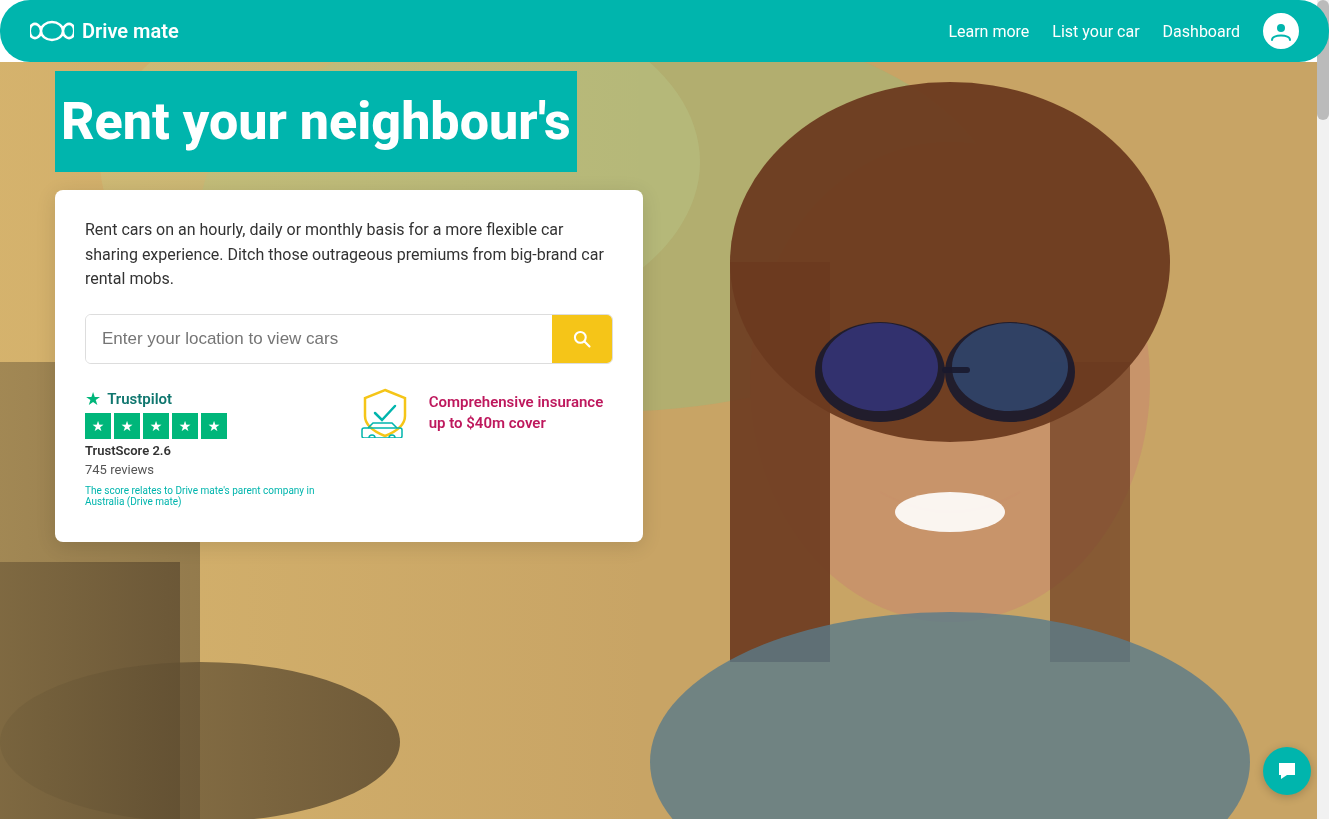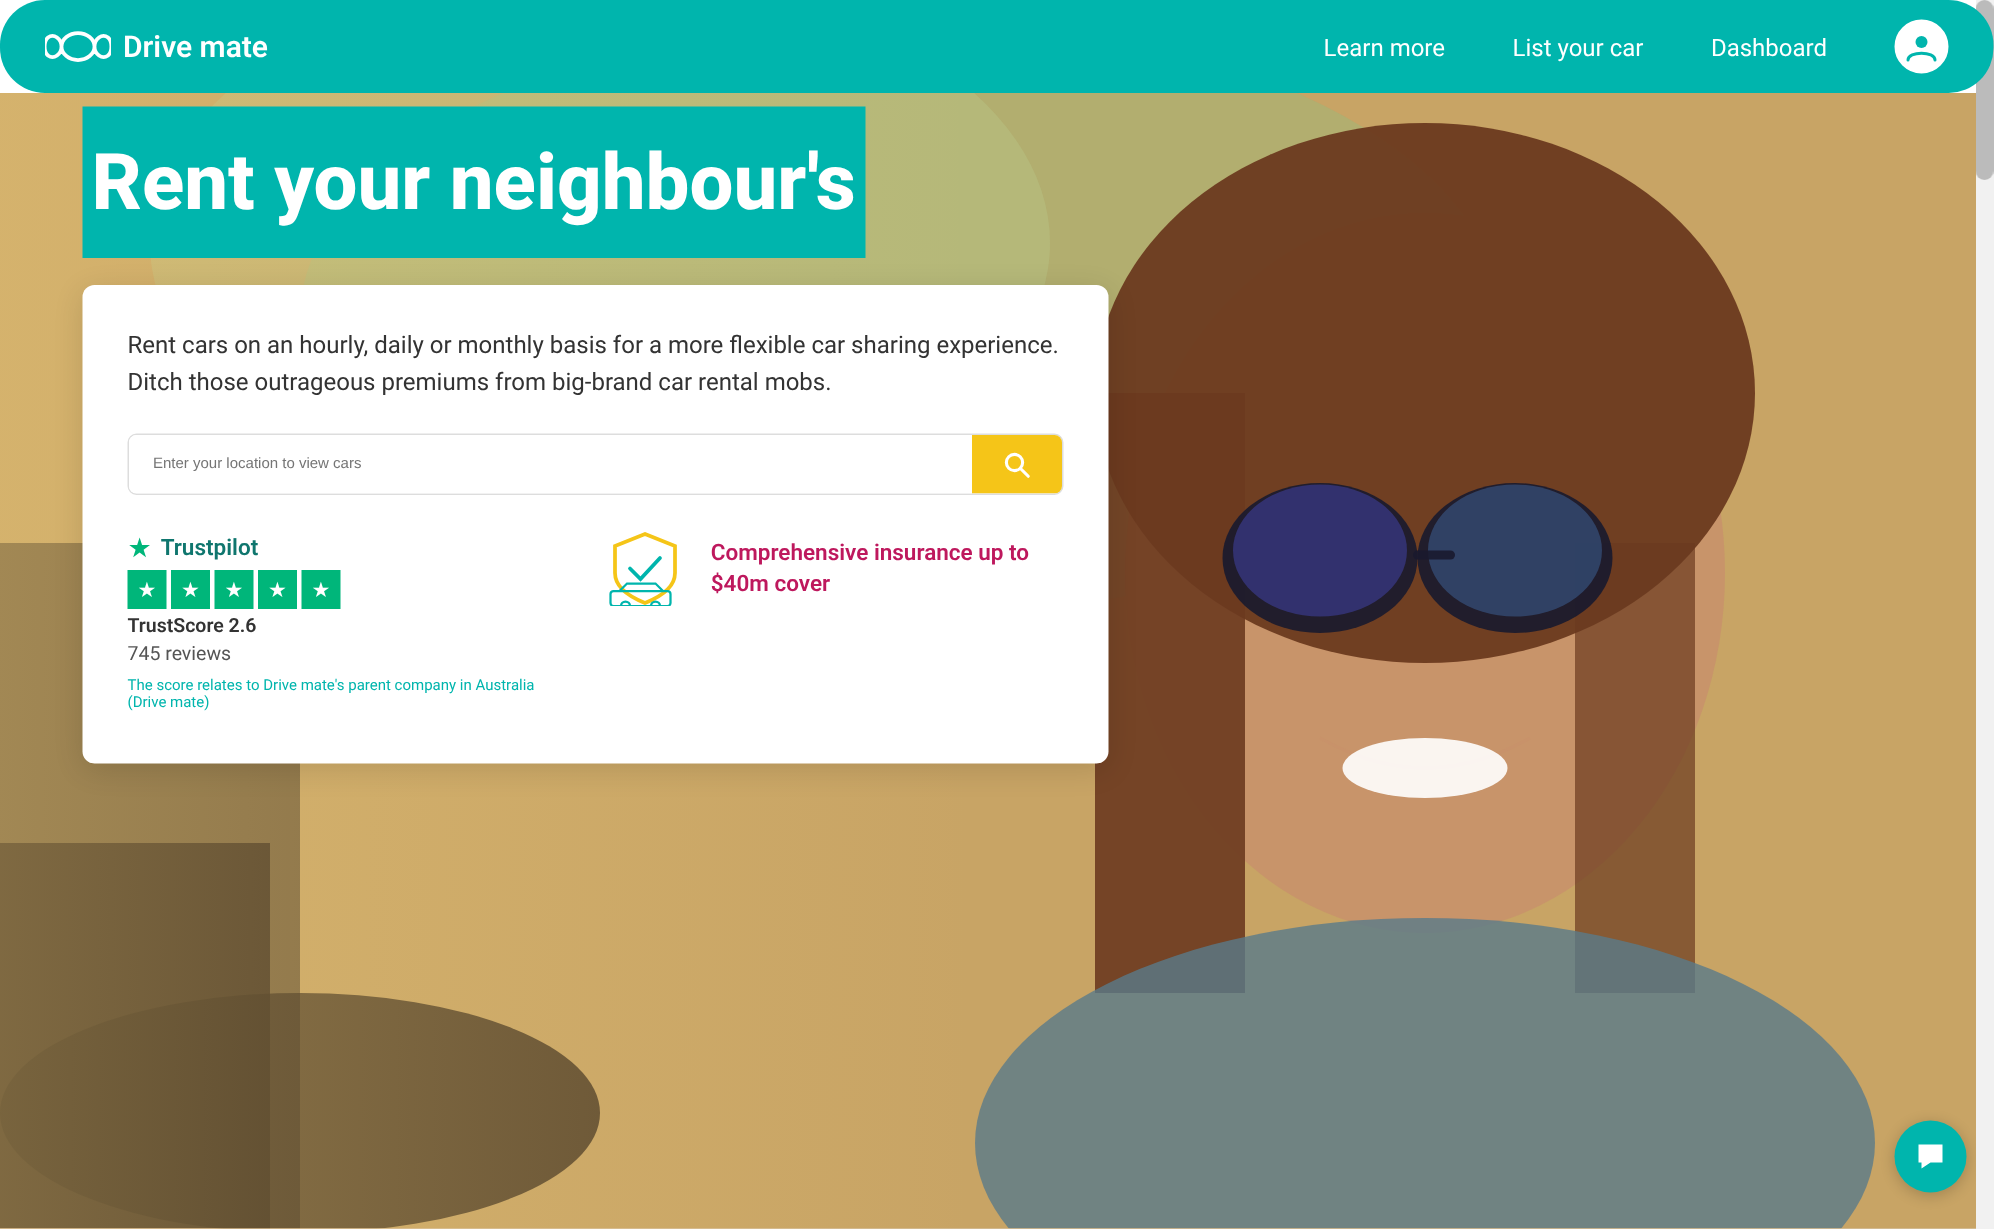--- a/index.html
+++ b/index.html
@@ -39,21 +39,21 @@
     .nav-logo-text {
       color: white;
       font-size: 20px;
       font-weight: 600;
     }
 
     .nav-links {
       margin-left: auto;
       display: flex;
       align-items: center;
-      gap: 45px;
+      gap: 23px;
     }
 
     .nav-link {
       color: white;
       font-size: 16px;
       font-weight: 400;
       text-decoration: none;
       cursor: pointer;
     }
 
@@ -127,21 +127,21 @@
       padding: 20px 6px;
       box-decoration-break: clone;
       -webkit-box-decoration-break: clone;
     }
 
     
     .hero-card {
       background: white;
       border-radius: 8px;
       padding: 28px 30px 35px 30px;
-      width: 684px;
+      width: 588px;
       margin-top: 18px;
       box-shadow: 0 4px 20px rgba(0,0,0,0.12);
     }
 
     .hero-card-desc {
       font-size: 16px;
       color: #333;
       line-height: 1.55;
       margin-bottom: 22px;
     }
@@ -153,21 +153,21 @@
       border-radius: 6px;
       overflow: hidden;
       margin-bottom: 24px;
     }
 
     .search-input {
       flex: 1;
       border: none;
       outline: none;
       padding: 14px 16px;
-      font-size: 10px;
+      font-size: 17px;
       color: #999;
       background: white;
     }
 
     .search-button {
       background: #f5c518;
       border: none;
       padding: 0 20px;
       cursor: pointer;
       display: flex;

